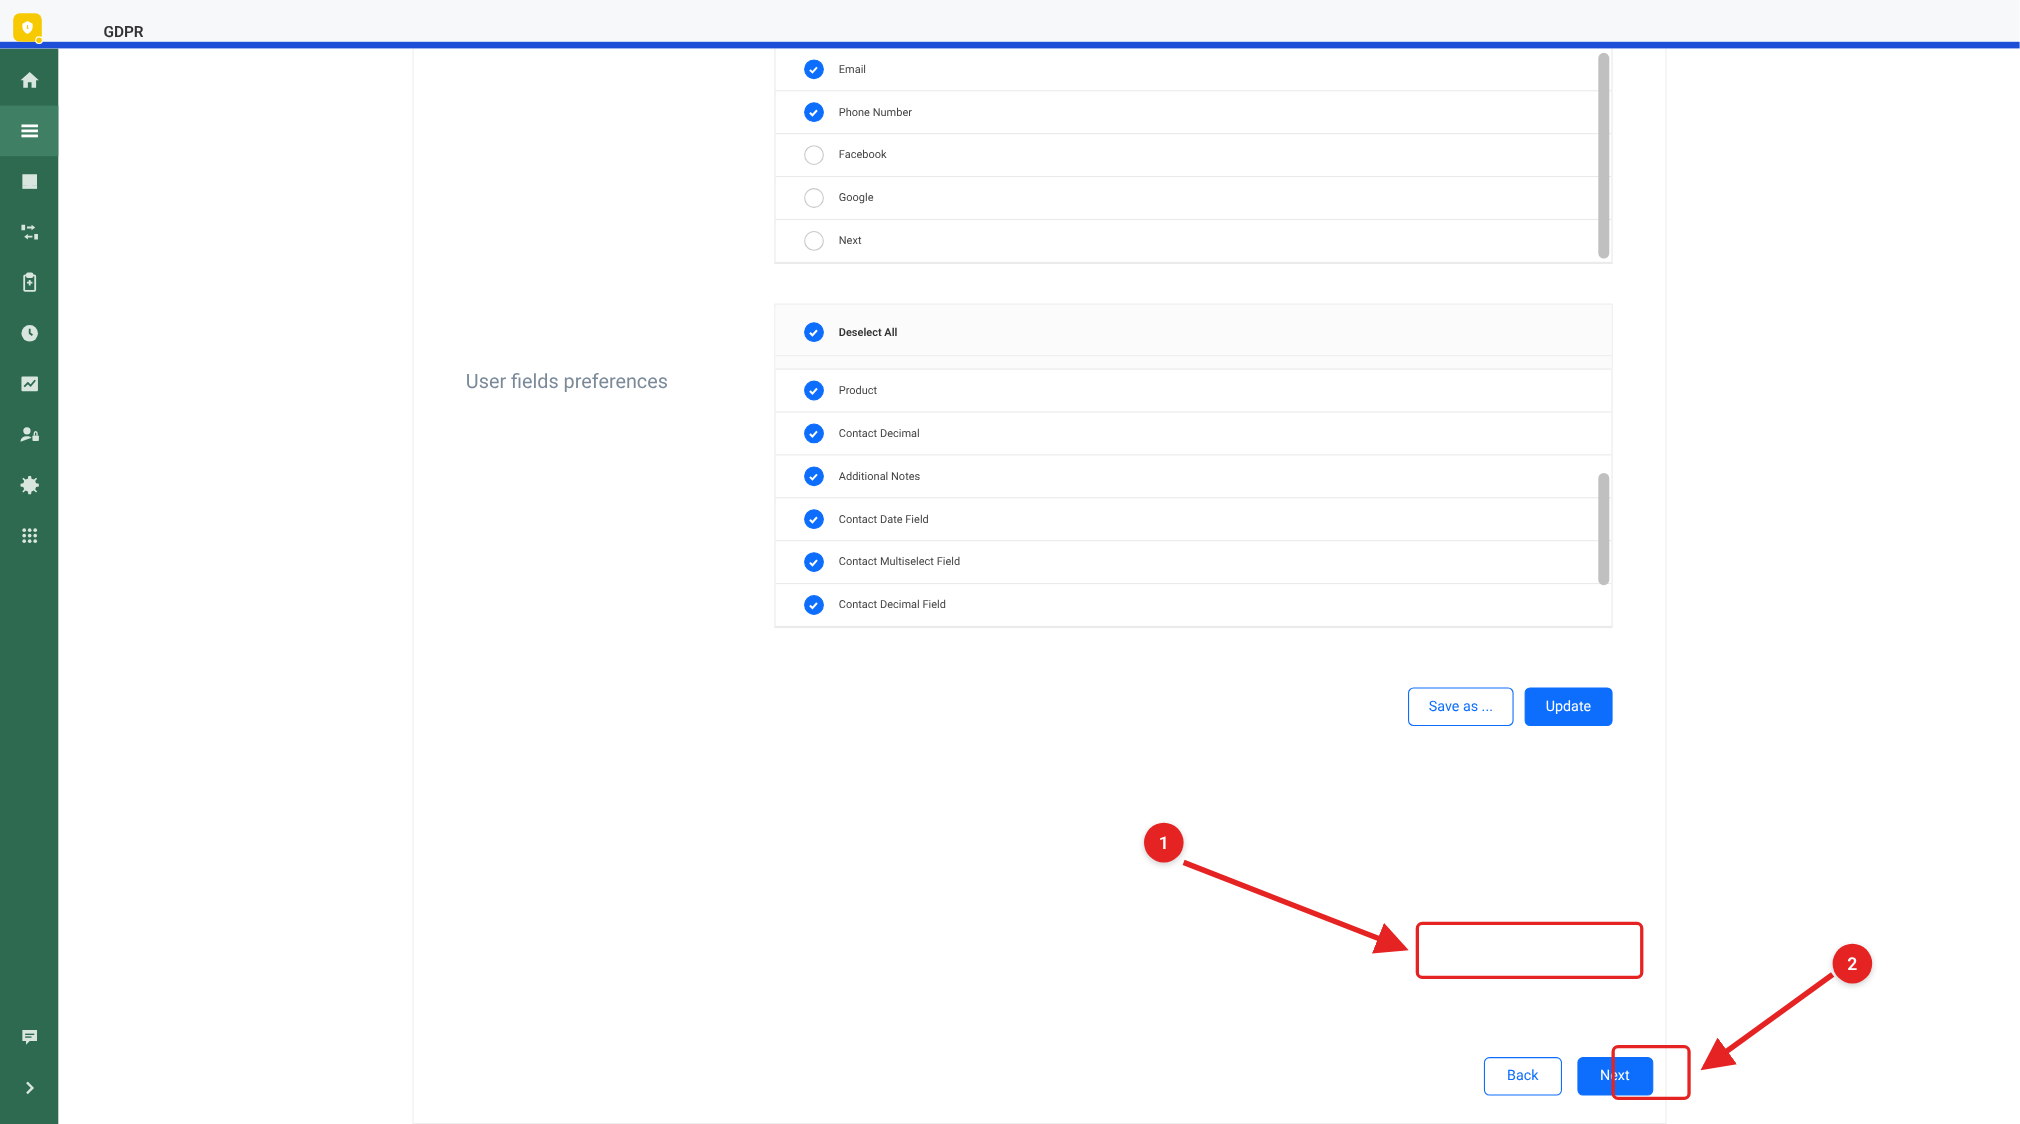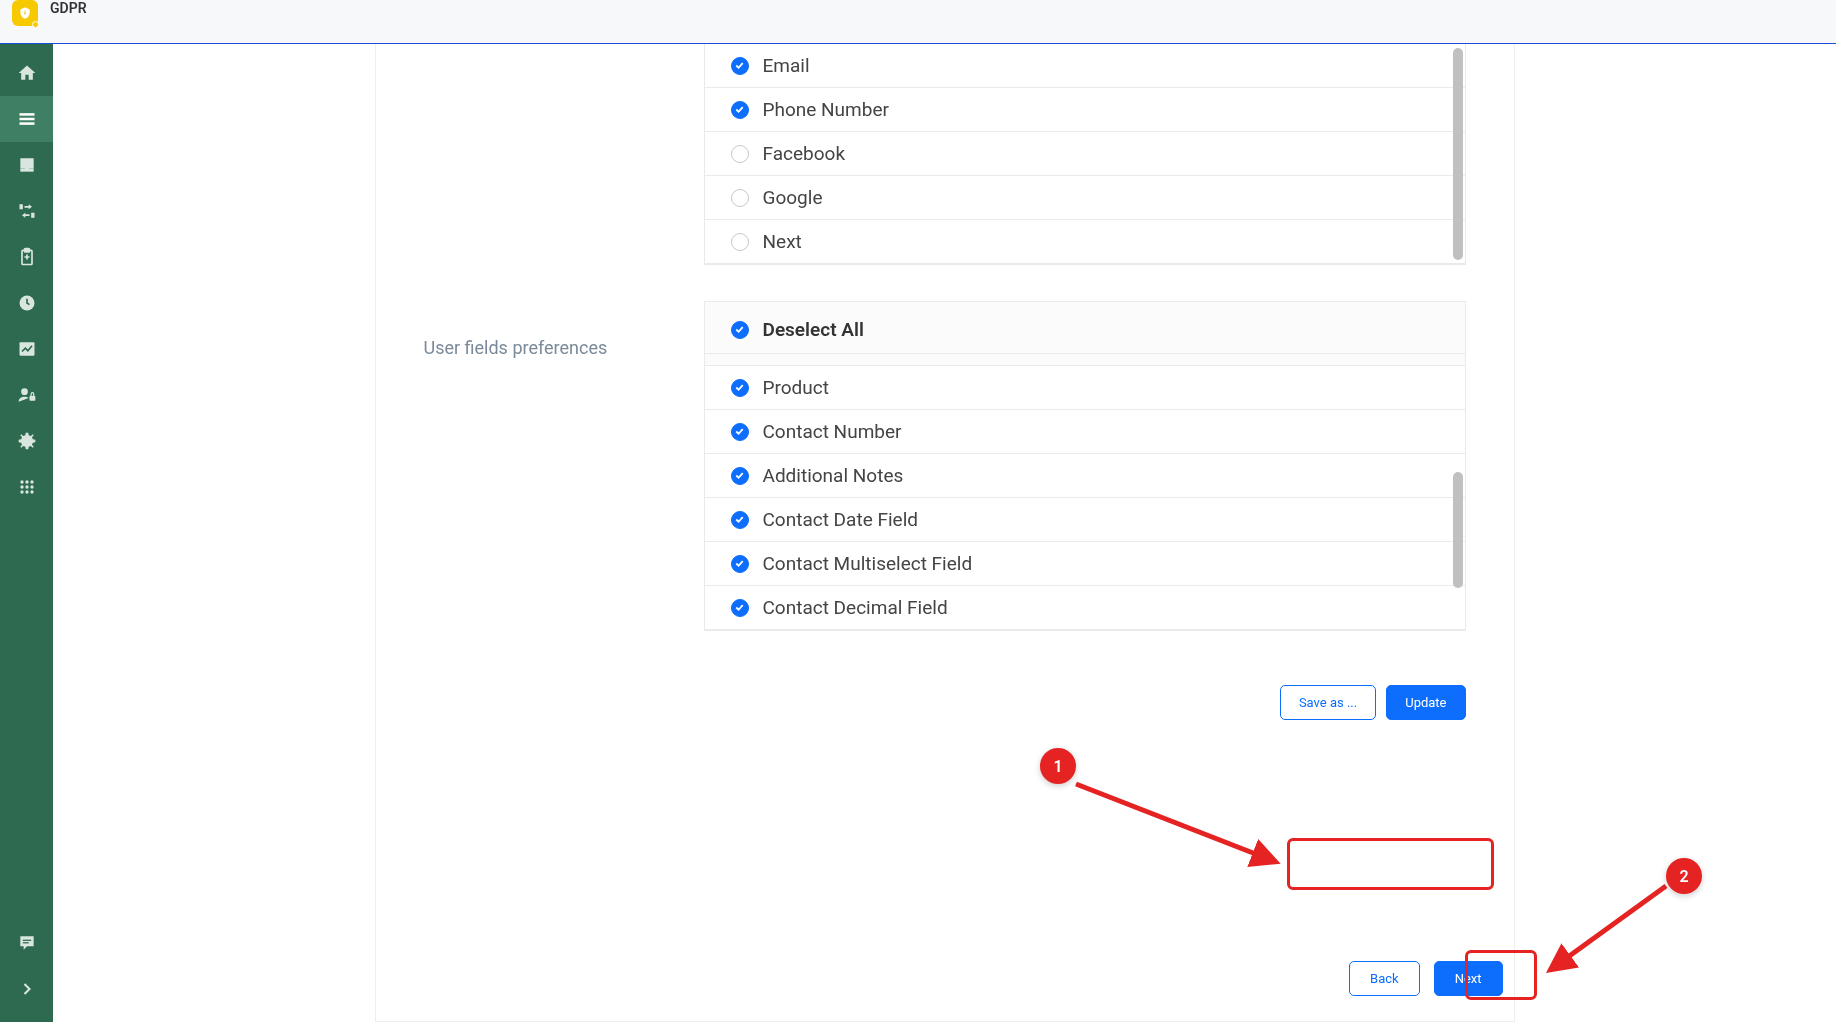--- a/index.html
+++ b/index.html
@@ -11,26 +11,27 @@
     body {
       background: #ffffff;
       overflow: hidden;
       width: 1836px;
       height: 1022px;
       position: relative;
     }
     .top-bar {
       height: 44px;
       background: #f6f8fa;
-      border-bottom: 1px solid #1d4ed8;
-      display: flex;
-      align-items: flex-start;
+      border-bottom: 6px solid #1d4ed8;
+      display: flex;
+      align-items: flex-end;
       padding-left: 12px;
       position: relative;
       z-index: 5;
+      gap: 44px;
     }
     .top-logo {
       width: 26px;
       height: 26px;
       background: #f7c900;
       border-radius: 6px;
       display: flex;
       align-items: center;
       justify-content: center;
       margin-right: 12px;
@@ -153,21 +154,21 @@
       right: 0;
       width: 10px;
       background: #c0c0c0;
       border-radius: 5px;
     }
     .field-row {
       padding: 10px 26px;
       border-bottom: 1px solid #eaeaea;
       display: flex;
       align-items: center;
-      font-size: 19px;
+      font-size: 10px;
       color: #444;
     }
     .field-row:last-child {
       border-bottom: none;
     }
     .field-row.header-row {
       font-weight: 600;
       color: #333;
       background: #fbfbfb;
     }
@@ -406,21 +407,21 @@
                   </svg>
                 </span>
               <span>Product</span>
             </div>
             <div class="field-row">
               <span class="checkbox checked">
                   <svg viewBox="0 0 24 24" fill="none" stroke="#fff" stroke-width="4">
                     <path d="M5 12 L10 17 L19 7"></path>
                   </svg>
                 </span>
-              <span>Contact Number</span>
+              <span>Contact Decimal</span>
             </div>
             <div class="field-row">
               <span class="checkbox checked">
                   <svg viewBox="0 0 24 24" fill="none" stroke="#fff" stroke-width="4">
                     <path d="M5 12 L10 17 L19 7"></path>
                   </svg>
                 </span>
               <span>Additional Notes</span>
             </div>
             <div class="field-row">

